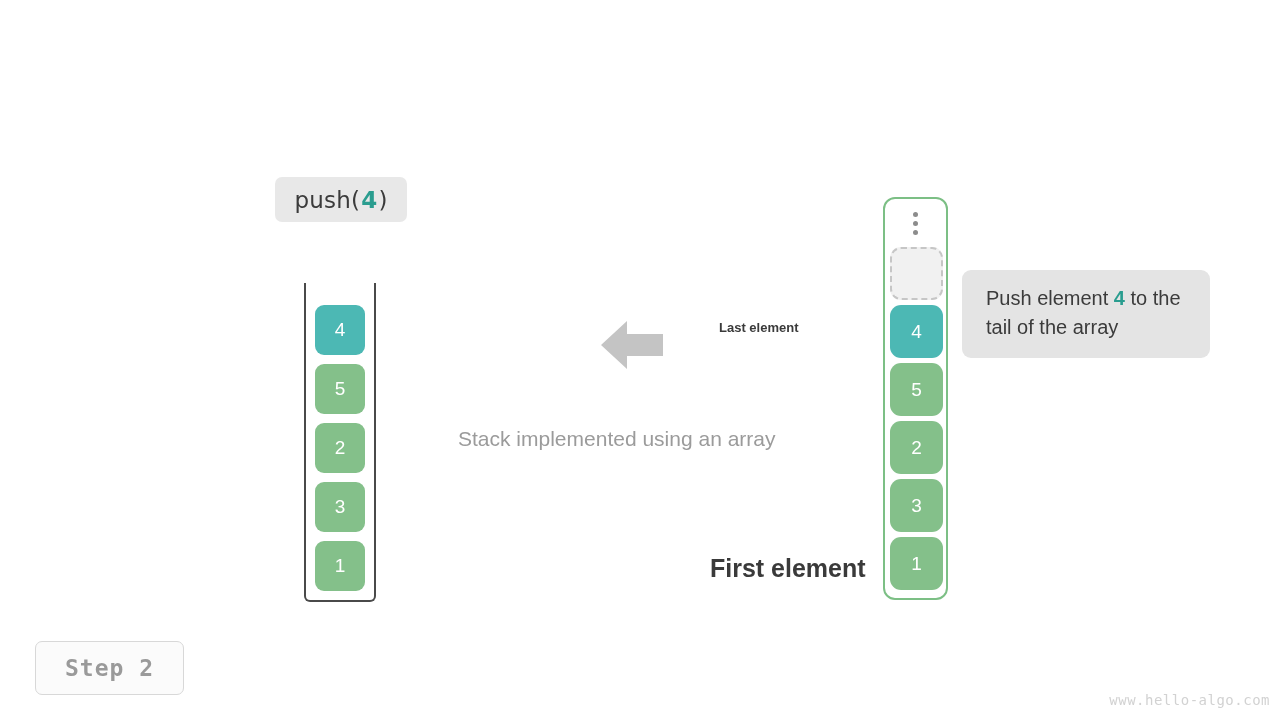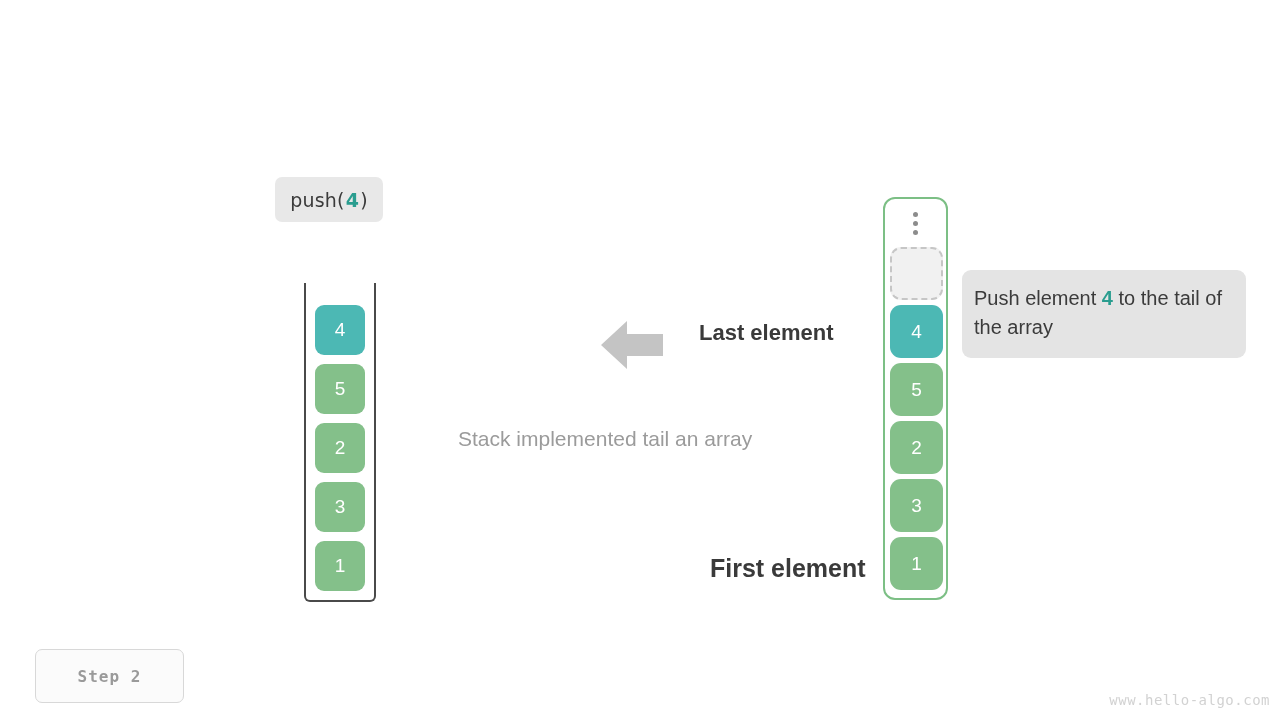--- a/index.html
+++ b/index.html
@@ -18,29 +18,29 @@
   .canvas {
     position: absolute;
     inset: 0;
   }
 
   
   .op-chip {
     position: absolute;
     left: 275px;
     top: 177px;
-    width: 108px;
+    width: 132px;
     height: 45px;
     background: #e8e8e8;
     border-radius: 7px;
     display: flex;
     align-items: center;
     justify-content: center;
     font-family: "DejaVu Sans", sans-serif;
-    font-size: 19px;
+    font-size: 23px;
     color: #3b3b3b;
     letter-spacing: 0.2px;
     white-space: nowrap;
   }
   .op-chip .hl {
     color: #2a9d8f;
     font-weight: bold;
     padding: 0 1px;
   }
 
@@ -90,23 +90,23 @@
     position: absolute;
     left: 601px;
     top: 316px;
     width: 62px;
     height: 58px;
   }
 
   
   .lbl-last {
     position: absolute;
-    left: 699px;
+    left: 719px;
     top: 320px;
-    font-size: 22px;
+    font-size: 13px;
     font-weight: bold;
     color: #3a3a3a;
     white-space: nowrap;
   }
   .lbl-first {
     position: absolute;
     left: 710px;
     top: 554px;
     font-size: 25px;
     font-weight: bold;
@@ -179,23 +179,23 @@
   }
   .acell.green { background: #84c08a; }
   .acell.teal  { background: #4cb8b4; }
   .acell:last-child { margin-bottom: 0; }
 
   
   .callout {
     position: absolute;
     left: 962px;
     top: 270px;
-    width: 284px;
-    box-sizing: border-box;
-    padding: 14px 22px 16px 12px;
+    width: 248px;
+    box-sizing: border-box;
+    padding: 14px 22px 16px 24px;
     background: #e4e4e4;
     border-radius: 9px;
     font-size: 20px;
     line-height: 29px;
     color: #3b3b3b;
   }
   .callout .hl {
     color: #2a9d8f;
     font-weight: bold;
   }
@@ -207,25 +207,24 @@
     top: 641px;
     width: 147px;
     height: 52px;
     border: 1px solid #d8d8d8;
     border-radius: 7px;
     background: #fbfbfb;
     display: flex;
     align-items: center;
     justify-content: center;
     font-family: "DejaVu Sans Mono", monospace;
-    font-size: 16px;
+    font-size: 23px;
     font-weight: bold;
     letter-spacing: 1px;
     color: #9a9a9a;
-    margin-top: 8px;
   }
 
   
   .watermark {
     position: absolute;
     right: 10px;
     bottom: 12px;
     font-family: "DejaVu Sans Mono", monospace;
     font-size: 14px;
     color: #d2d2d2;
@@ -252,21 +251,21 @@
       <div class="cell green">3</div>
       <div class="cell green">1</div>
     </div>
   </div>
 
   <svg class="arrow" viewBox="0 0 62 58">
     <polygon points="0,29 26,5 26,18 62,18 62,40 26,40 26,53" fill="#c4c4c4"></polygon>
   </svg>
 
   <div class="lbl-last">Last element</div>
-  <div class="caption">Stack implemented tail an array</div>
+  <div class="caption">Stack implemented using an array</div>
   <div class="lbl-first">First element</div>
 
   <div class="array-wrap">
     <div class="ellipsis-dots">
       <i></i>
       <i></i>
       <i></i>
     </div>
     <div class="array-cells">
       <div class="slot-empty"></div>

